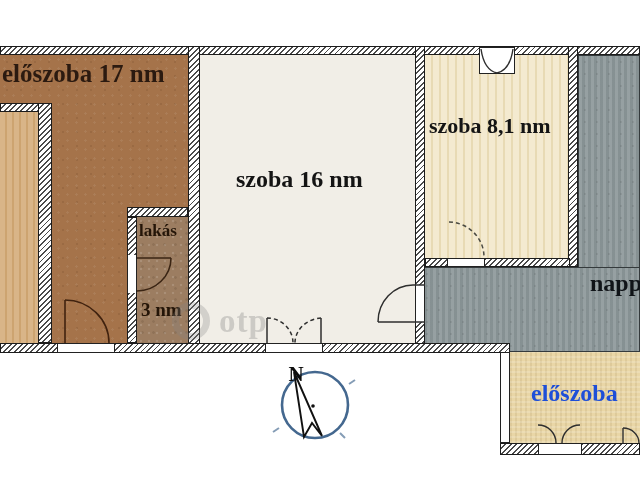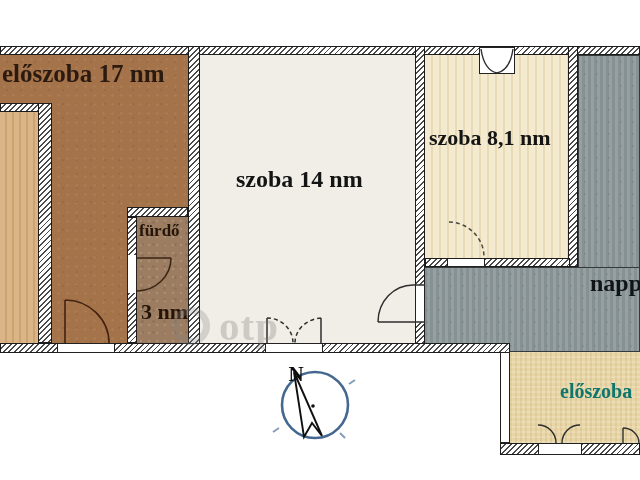--- a/index.html
+++ b/index.html
@@ -39,33 +39,33 @@
     border:1px solid #1c1c1c;
     background: repeating-linear-gradient(135deg, #ffffff 0px, #ffffff 2.6px, #4a4a4a 2.6px, #4a4a4a 3.9px);
   }
   .wall-white { position:absolute; z-index:2; box-sizing:border-box; background:#fff; border:1px solid #222; }
   .thr { position:absolute; z-index:3; box-sizing:border-box; background:#fff; border:1px solid #222; }
   .gap { position:absolute; z-index:3; background:#fff; border-left:1px solid #222; border-right:1px solid #222; box-sizing:border-box; }
   .winrect { position:absolute; z-index:3; background:#fff; border:1px solid #222; box-sizing:border-box; }
   .lbl { position:absolute; z-index:4; white-space:nowrap; color:#181410; font-weight:600; }
   .lbl-hall17 { left:2px; top:60px; font-size:25px; color:#2b1a10; }
   .lbl-16     { left:236px; top:166px; font-size:24px; color:#141414; }
-  .lbl-81     { left:429px; top:125px; font-size:22px; color:#141414; }
+  .lbl-81     { left:429px; top:113px; font-size:22px; color:#141414; }
   .lbl-bath   { left:139px; top:221px; font-size:17px; color:#241508; }
-  .lbl-bath-a { left:141px; top:299px; font-size:22px; color:#241508; }
+  .lbl-bath-a { left:141px; top:299px; font-size:19px; color:#241508; }
   .lbl-living { left:590px; top:270px; font-size:24px; color:#101418; }
-  .lbl-hall2  { left:560px; top:380px; font-size:20px; color:#0f766e; }
+  .lbl-hall2  { left:531px; top:380px; font-size:24px; color:#1d4ed8; }
   .lbl-entrance { left:28px; top:364px; font-size:16px; font-weight:500; color:#101010; }
   .overlay-svg { position:absolute; left:0; top:0; z-index:5; }
   .watermark {
     position:absolute; left:172px; top:302px; z-index:6;
     display:flex; align-items:center; gap:9px; opacity:.5; pointer-events:none;
   }
   .wm-logo { width:38px; height:38px; border-radius:50%; border:7px solid rgba(130,130,130,.55); box-sizing:border-box; }
-  .wm-brand { font-size:41px; font-weight:bold; color:rgba(120,120,120,.6); letter-spacing:1px; }
+  .wm-brand { font-size:33px; font-weight:bold; color:rgba(120,120,120,.6); letter-spacing:1px; }
   .wm-name { font-size:28px; color:rgba(140,140,140,.5); letter-spacing:1px; }
 </style>
 </head>
 <body>
 
 <div class="stage">
 
   <div class="room room-hall17" style="left:0;top:55px;width:188px;height:288px"></div>
   <div class="room room-tan" style="left:0;top:112px;width:38px;height:231px"></div>
   <div class="room room-16" style="left:200px;top:55px;width:215px;height:288px"></div>
@@ -90,23 +90,23 @@
 
   <div class="thr" style="left:57px;top:343px;width:58px;height:10px"></div>
   <div class="thr" style="left:265px;top:343px;width:58px;height:10px"></div>
   <div class="thr" style="left:447px;top:258px;width:38px;height:9px"></div>
   <div class="thr" style="left:538px;top:443px;width:44px;height:12px"></div>
   <div class="gap" style="left:415px;top:285px;width:10px;height:37px"></div>
   <div class="gap" style="left:127px;top:255px;width:10px;height:38px"></div>
   <div class="winrect" style="left:479px;top:47px;width:36px;height:27px"></div>
 
   <div class="lbl lbl-hall17">előszoba 17 nm</div>
-  <div class="lbl lbl-16">szoba 14 nm</div>
+  <div class="lbl lbl-16">szoba 16 nm</div>
   <div class="lbl lbl-81">szoba 8,1 nm</div>
-  <div class="lbl lbl-bath">fürdő</div>
+  <div class="lbl lbl-bath">lakás</div>
   <div class="lbl lbl-bath-a">3 nm</div>
   <div class="lbl lbl-living">napp</div>
   <div class="lbl lbl-hall2">előszoba</div>
 
   <svg class="overlay-svg" width="640" height="480" viewBox="0 0 640 480">
 
     <g stroke="#40220f" stroke-width="1.6" fill="none">
       <path d="M65,343 L65,300"></path>
       <path d="M65,300 A44,43 0 0 1 109,343"></path>
     </g>

